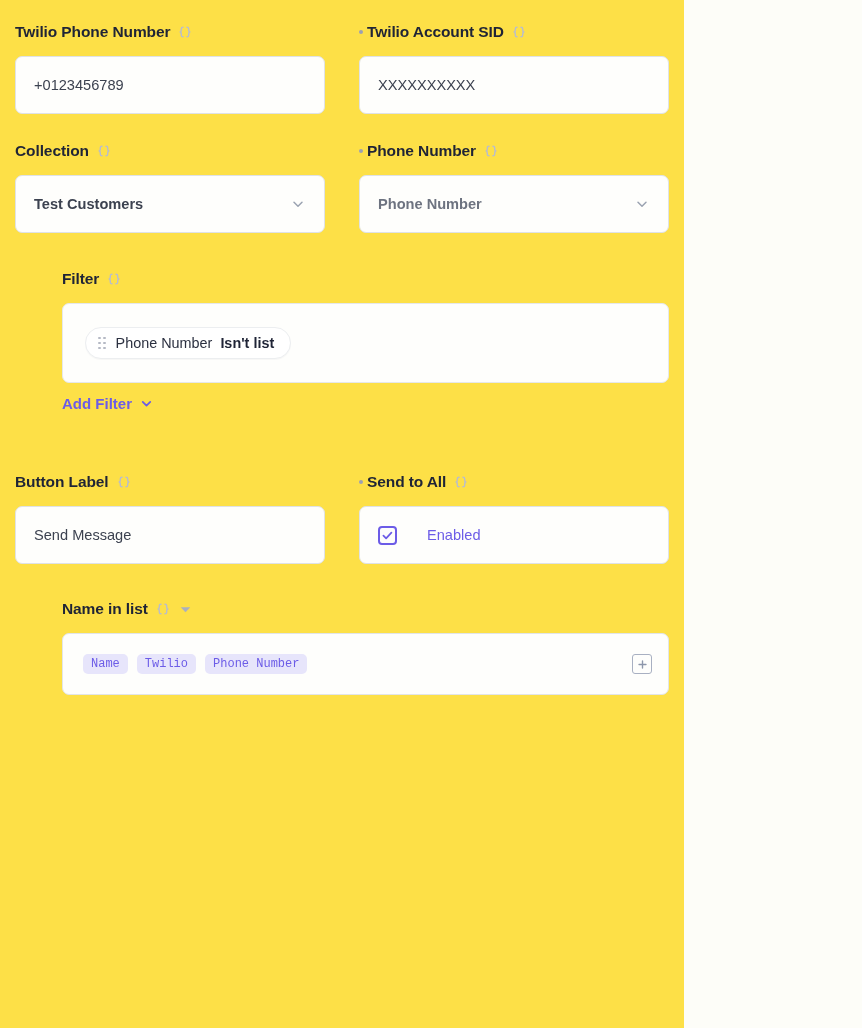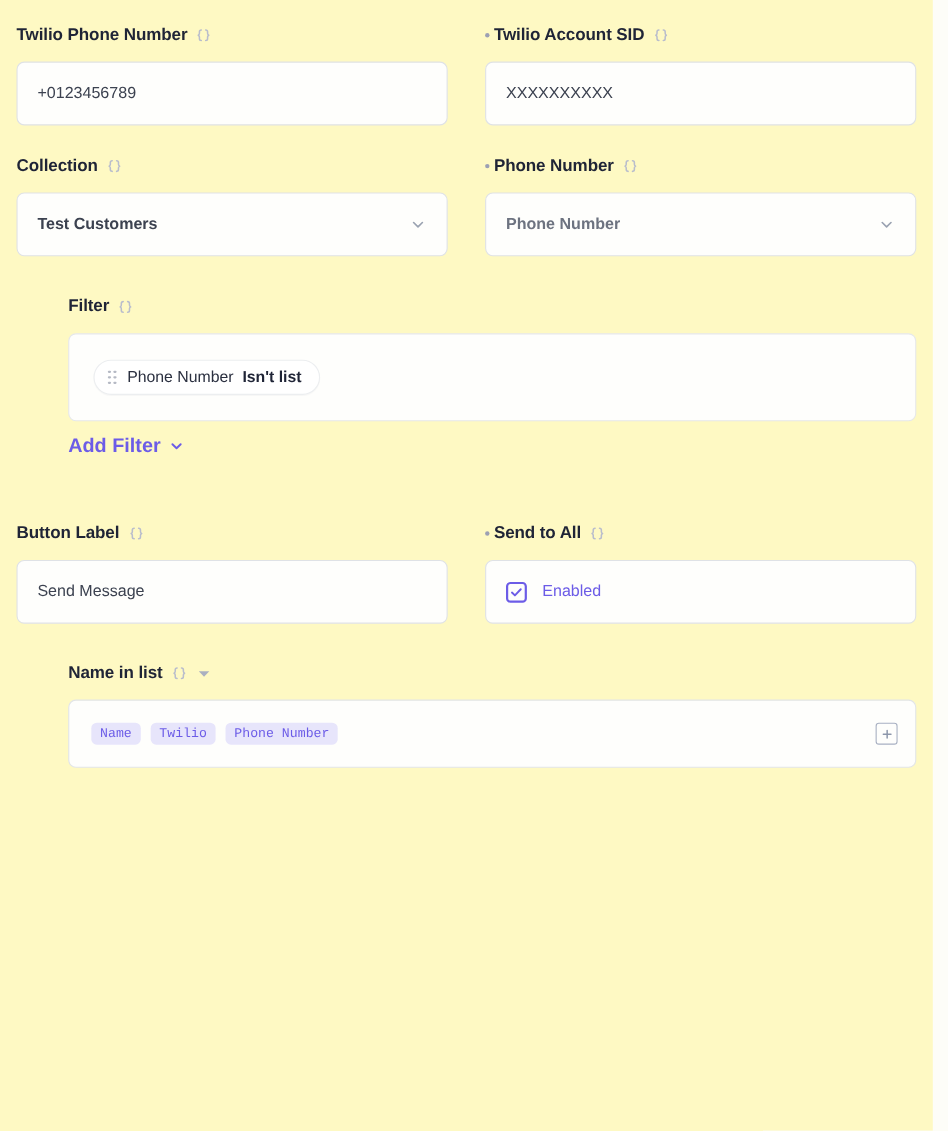--- a/index.html
+++ b/index.html
@@ -7,23 +7,23 @@
     margin: 0;
     padding: 0;
     width: 862px;
     height: 1028px;
     background: #fdfdf8;
     font-family: "Liberation Sans", sans-serif;
     -webkit-font-smoothing: antialiased;
   }
 
   .page {
-    width: 848px;
+    width: 684px;
     height: 1028px;
-    background: #fef9c3;
+    background: #fde047;
     overflow: hidden;
     position: relative;
   }
 
   
   .row {
     display: flex;
     gap: 34px;
     padding: 0 15px;
   }
@@ -141,27 +141,27 @@
     border-radius: 50%;
   }
   .pill-op { font-weight: bold; color: #1f2436; margin-left: -2px; }
 
   .add-filter {
     margin-top: 12px;
     display: inline-flex;
     align-items: center;
     gap: 7px;
     color: #6c5ce7;
-    font-size: 18px;
+    font-size: 15px;
     font-weight: bold;
     cursor: pointer;
   }
 
   
-  .check-box-ctrl { gap: 14px; }
+  .check-box-ctrl { gap: 30px; }
   .cbox {
     width: 19px;
     height: 19px;
     border: 2px solid #6c5ce7;
     border-radius: 4px;
     display: inline-flex;
     align-items: center;
     justify-content: center;
     flex: none;
   }

